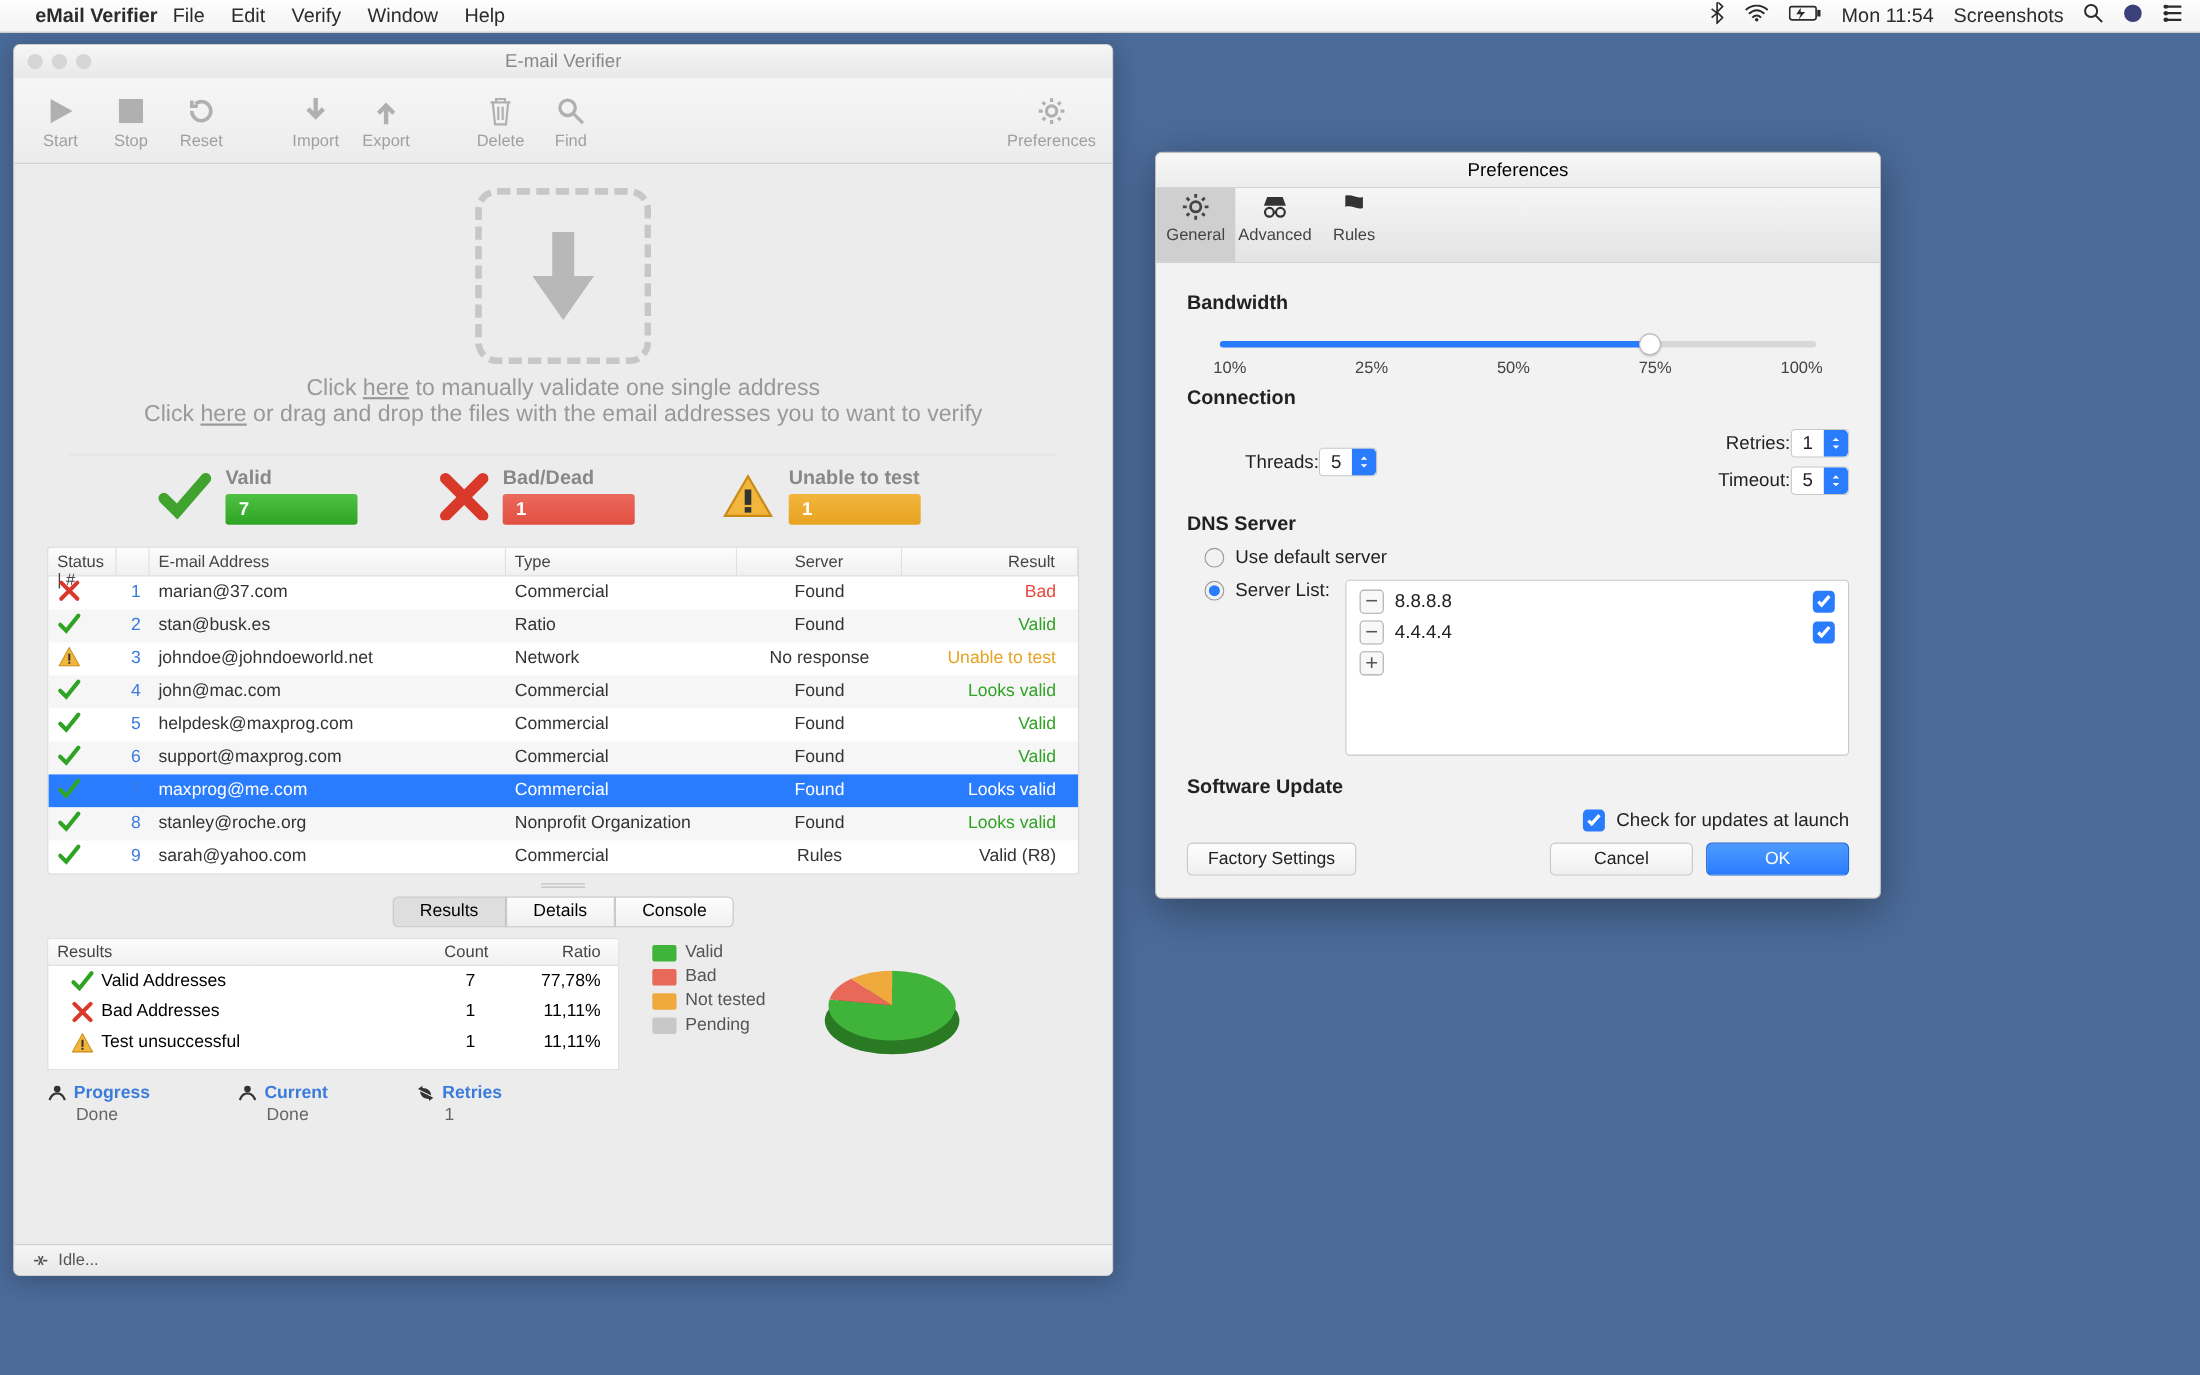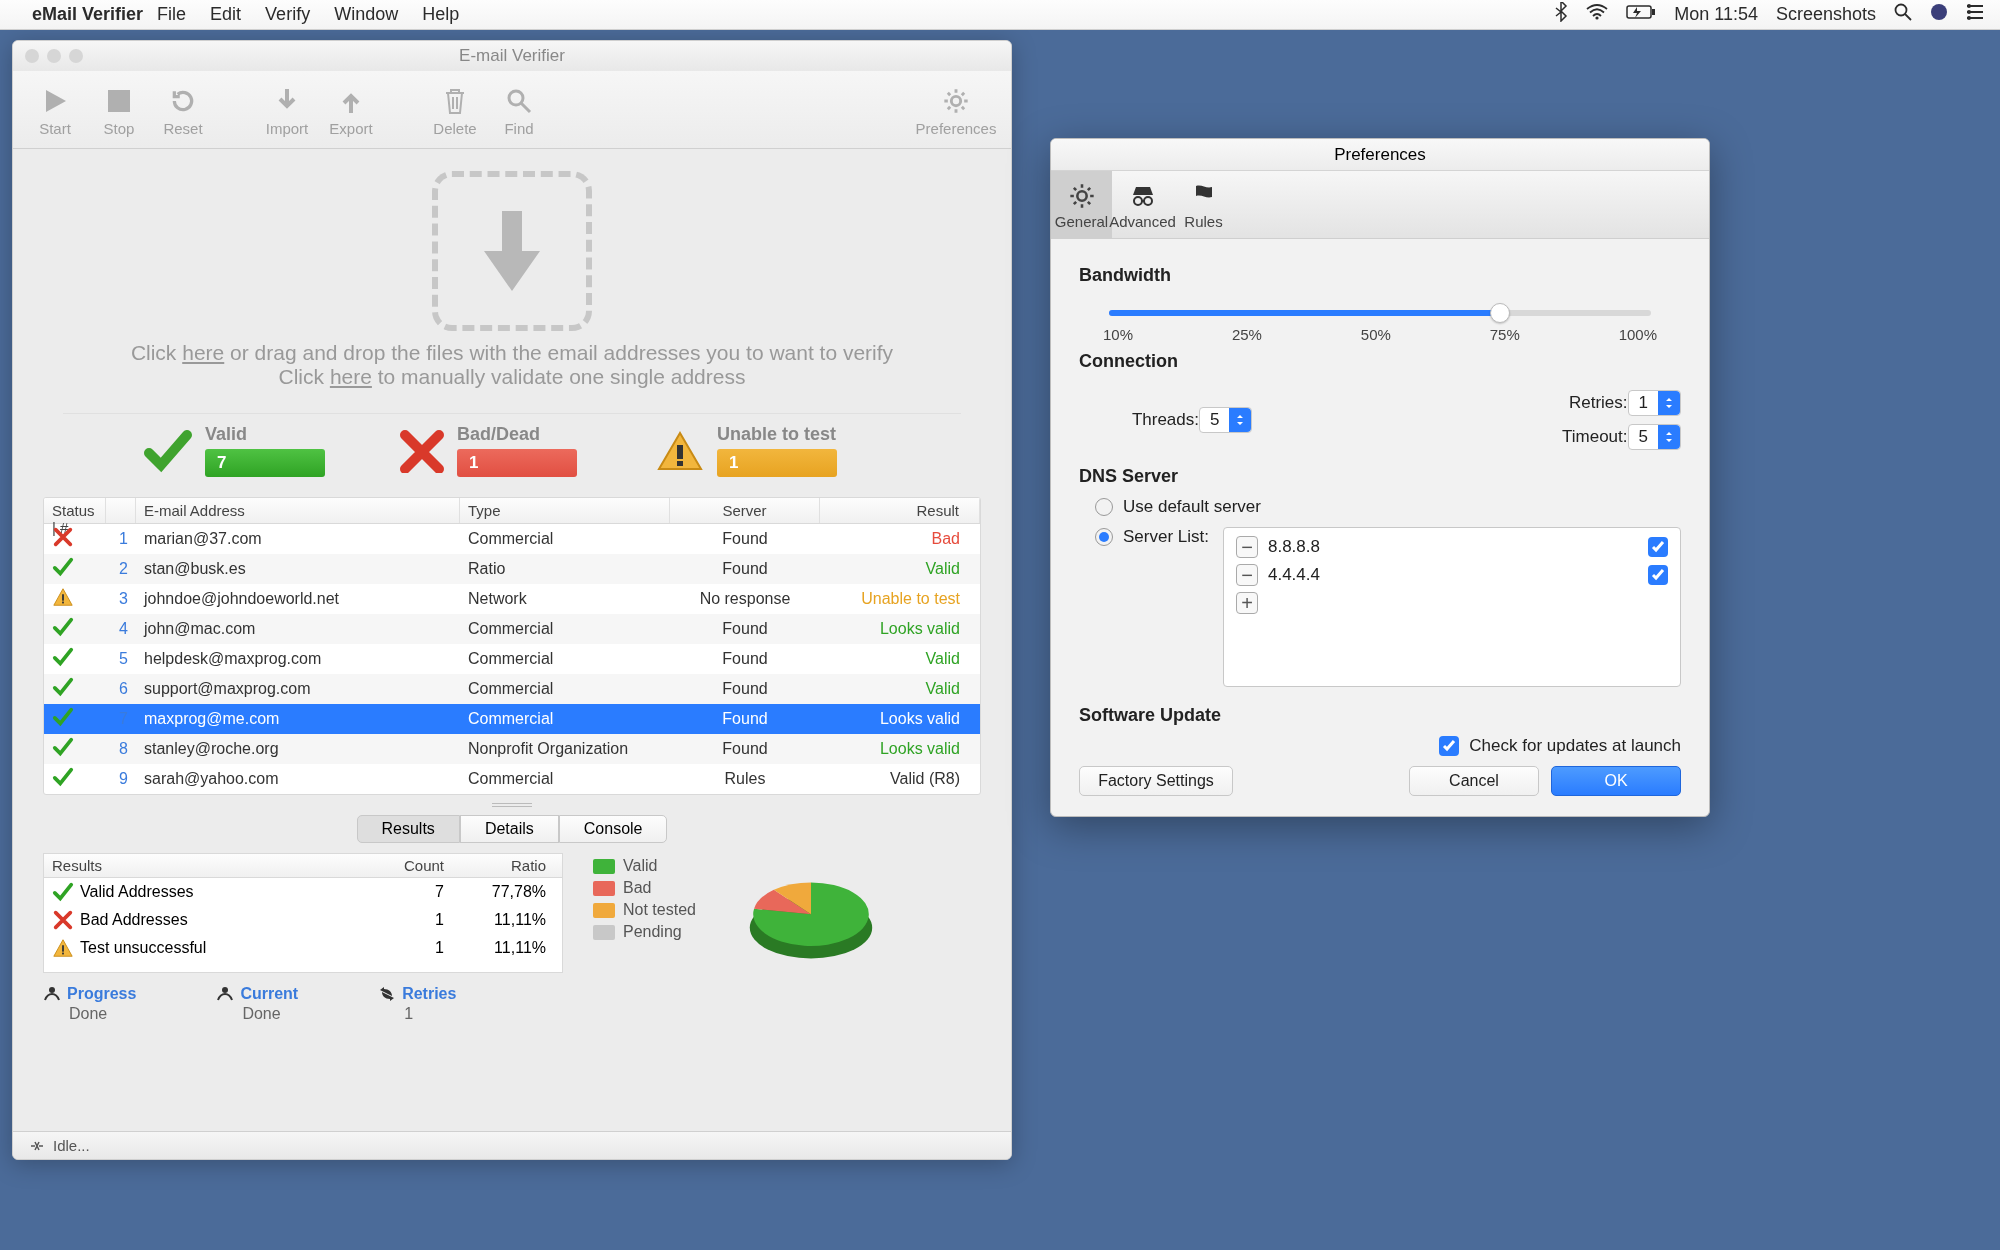--- a/index.html
+++ b/index.html
@@ -59,37 +59,37 @@
 .segmented .seg:first-child{border-radius:5px 0 0 5px;}
 .segmented .seg:last-child{border-radius:0 5px 5px 0;}
 .segmented .seg.active{background:#dedede;}
 
 .bottom-panel { margin:0 30px; display:flex; gap:30px; }
 .results-table { border:1px solid #d9d9d9; background:#fff; flex:1; max-width:520px; }
 .results-table .rhead{display:flex;background:linear-gradient(#fdfdfd,#f0f0f0);border-bottom:1px solid #d9d9d9;font-size:15px;color:#444;}
 .results-table .rhead div{padding:3px 8px;}
 .rc1{flex:1;} .rc2{width:90px;text-align:right;} .rc3{width:110px;text-align:right;padding-right:16px !important;}
 .results-table .rrow{display:flex;font-size:16px;height:28px;align-items:center;}
-.results-table .rrow div{padding:0 8px;}
+.results-table .rrow div{padding:0 20px;}
 .legend{font-size:16px;color:#555;display:flex;flex-direction:column;gap:4px;padding-top:4px;}
 .legend div{display:flex;align-items:center;gap:8px;}
 .swatch{width:22px;height:15px;border-radius:2px;}
 
 .status-row { display:flex; gap:80px; margin:12px 30px 0; font-size:16px; }
 .status-row .blk{display:flex;flex-direction:column;}
 .status-row .blk .h{font-weight:600;color:#3a7bdc;display:flex;align-items:center;gap:6px;}
 .status-row .blk .v{color:#666;padding-left:26px;margin-top:2px;}
 
 .statusbar { position:absolute; bottom:0; left:0; right:0; height:28px; background:linear-gradient(#f6f6f6,#e8e8e8); border-top:1px solid #d0d0d0; display:flex; align-items:center; padding:0 16px; font-size:15px; color:#555; gap:8px;}
 
 
 .prefs-window { position:absolute; top:138px; left:1050px; width:660px; background:#f2f2f2; border:1px solid #bcbcbc; border-radius:6px; box-shadow:0 10px 40px rgba(0,0,0,.35); overflow:hidden; }
 .prefs-title { height:32px; display:flex; align-items:center; justify-content:center; font-size:17px; background:linear-gradient(#f8f8f8,#ececec); border-bottom:1px solid #d4d4d4; }
 .prefs-tabs { height:68px; background:linear-gradient(#f6f6f6,#e3e3e3); border-bottom:1px solid #cfcfcf; display:flex; }
-.ptab { width:61px; display:flex; flex-direction:column; align-items:center; justify-content:center; font-size:15px; color:#444; cursor:pointer; }
+.ptab { width:72px; display:flex; flex-direction:column; align-items:center; font-size:15px; color:#444; cursor:pointer; }
 .ptab.active { background:#cfcfcf; }
 .ptab .glyph { height:34px; display:flex; align-items:center; }
 
 .prefs-body { padding:18px 28px 16px; font-size:17px; color:#222; }
 .prefs-body h4 { font-size:18px; font-weight:600; margin:8px 0 10px; }
 .slider-wrap { padding:6px 24px 0; }
 .slider-track { position:relative; height:6px; background:#d8d8d8; border-radius:3px; margin:8px 6px 4px; }
 .slider-fill { position:absolute; left:0; top:0; height:100%; background:#2a7cff; border-radius:3px; }
 .slider-thumb { position:absolute; top:-7px; width:20px; height:20px; background:#fff; border:1px solid #bbb; border-radius:50%; box-shadow:0 1px 2px rgba(0,0,0,.2); transform:translateX(-50%); }
 .slider-labels { display:flex; justify-content:space-between; font-size:15px; color:#444; padding:6px 0 0; }
@@ -256,24 +256,24 @@
       </div>
   </div>
 
   <div class="dropzone">
     <div class="drop-icon">
       <svg width="80" height="100">
           <path d="M30 10v40H12l28 40 28-40H50V10z" fill="#b8b8b8"></path>
         </svg>
     </div>
     <div>
+      <span>Click </span><a>here</a><span> to manually validate one single address</span>
+    </div>
+    <div>
       <span>Click </span><a>here</a><span> or drag and drop the files with the email addresses you to want to verify</span>
-    </div>
-    <div>
-      <span>Click </span><a>here</a><span> to manually validate one single address</span>
     </div>
   </div>
 
   <div class="summary-row">
     <div class="summary-item">
       <svg width="50" height="44">
           <path d="M6 24l12 12L44 6" stroke="#3fa32e" stroke-width="10" fill="none" stroke-linecap="round"></path>
         </svg>
       <div class="txt">
           <span class="title">Valid</span>

